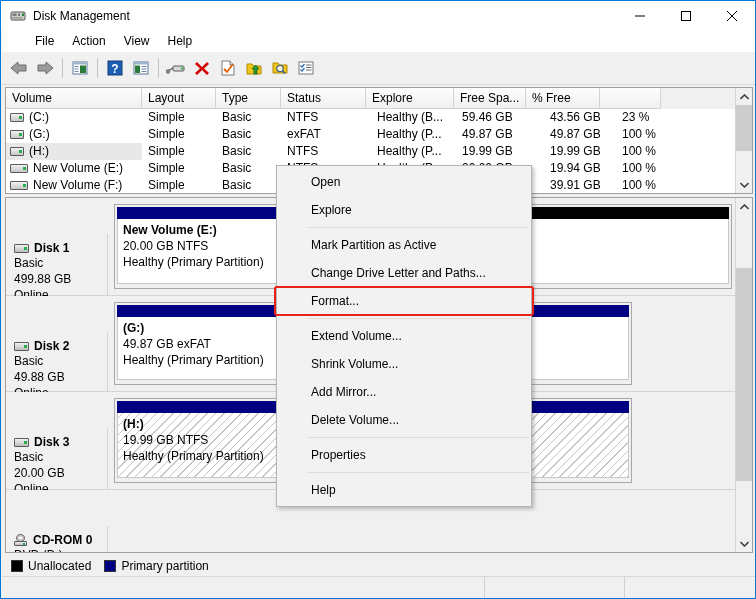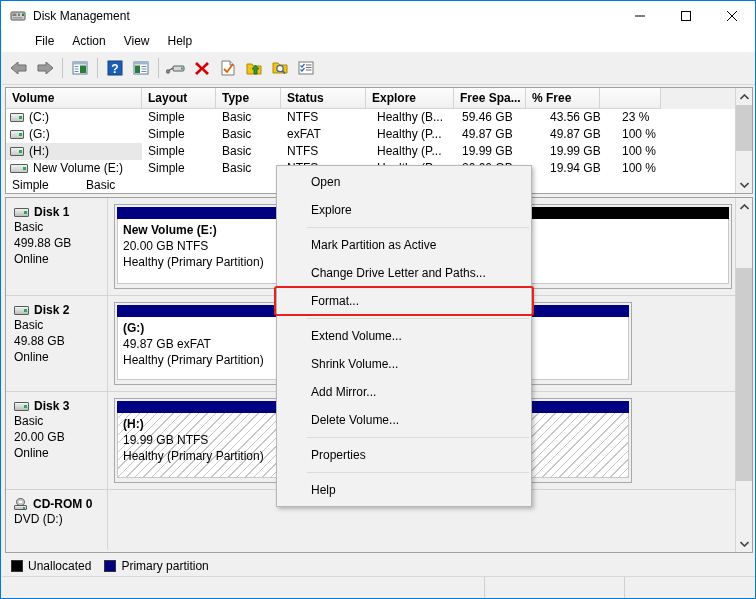--- a/index.html
+++ b/index.html
@@ -55,21 +55,21 @@
   .tb { width: 26px; height: 26px; display: flex; align-items: center; justify-content: center; }
   .tbsep { width: 1px; height: 20px; background: #c4c4c4; margin: 0 4px; }
 
   
   #vollist {
     position: absolute; left: 4px; top: 86px; width: 748px; height: 107px;
     background: #ffffff;
     border: 1px solid #a0a0a0;
     overflow: hidden;
   }
-  #volhead { display: flex; height: 21px; background: #f0f0f0; font-weight: bold; }
+  #volhead { display: flex; height: 21px; background: #f0f0f0; }
   .vh {
     height: 21px; line-height: 20px;
     border-right: 1px solid #d4d4d4;
     border-bottom: 1px solid #d4d4d4;
     background: linear-gradient(#fdfdfd, #f0f0f0);
     padding-left: 6px;
     font-size: 12px; color: #000;
     overflow: hidden; white-space: nowrap;
   }
   .vrow { display: flex; height: 17px; align-items: center; }
@@ -118,20 +118,21 @@
   .diskrow {
     position: relative; display: flex;
     border-bottom: 1px solid #d4d4d4;
     background: #f0f0f0;
   }
   .diskinfo {
     width: 102px; flex: 0 0 auto;
     border-right: 1px solid #d4d4d4;
     background: #f0f0f0;
     padding: 7px 0 0 8px;
+    margin-top: 36px;
   }
   .diskinfo .dtitle { font-size: 12px; font-weight: bold; display: flex; align-items: center; }
   .disk-ico {
     width: 15px; height: 9px; margin-right: 5px; flex: 0 0 auto;
     background: linear-gradient(#f2f2f2, #bdbdbd);
     border: 1px solid #5a5a5a; border-radius: 1px; position: relative;
   }
   .disk-ico::after {
     content: ""; position: absolute; right: 1px; top: 2px;
     width: 3px; height: 3px; background: #22b14c;
@@ -404,20 +405,24 @@
       <div class="vc" style="width:74px">Simple</div>
       <div class="vc" style="width:65px">Basic</div>
       <div class="vc" style="width:90px">NTFS</div>
       <div class="vc" style="width:85px">Healthy (P...</div>
       <div class="vc" style="width:88px">20.00 GB</div>
       <div class="vc" style="width:72px">19.94 GB</div>
       <div class="vc" style="width:74px">100 %</div>
     </div>
 
     <div class="vrow">
+      <div class="vc vc-vol" style="width:136px">
+        <span class="vol-ico wide"></span>
+        <span>New Volume (F:)</span>
+      </div>
       <div class="vc" style="width:74px">Simple</div>
       <div class="vc" style="width:65px">Basic</div>
       <div class="vc" style="width:90px"></div>
       <div class="vc" style="width:85px"></div>
       <div class="vc" style="width:88px"></div>
       <div class="vc" style="width:72px">39.91 GB</div>
       <div class="vc" style="width:74px">100 %</div>
     </div>
 
     <div id="vol-sb">

